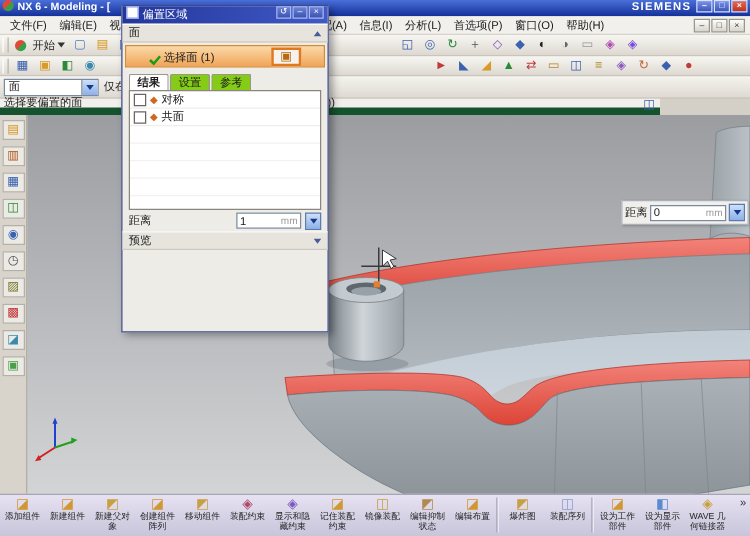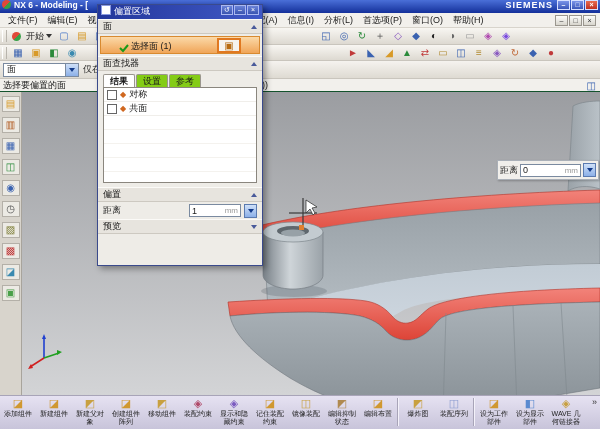--- a/index.html
+++ b/index.html
@@ -34,21 +34,21 @@
   .spacer{flex:1}
   .rspace{width:85px;flex:0 0 auto}
   
   .selbar{left:0;top:61px;width:600px;height:18px;background:linear-gradient(#f5f3ef,#dedad2);
           display:flex;align-items:center;border-bottom:1px solid #c9c5bd;box-sizing:border-box}
   .combo{background:#fff;border:1px solid #7a8aa0;height:14px;display:flex;align-items:center;
          padding-left:3px;box-sizing:border-box}
   .combo .dd{margin-left:auto;width:12px;height:12px;background:linear-gradient(#cfe0f8,#8cb0e8);
              border-left:1px solid #7a8aa0;display:flex;align-items:center;justify-content:center}
   .tri-dn{width:0;height:0;border-left:3px solid transparent;border-right:3px solid transparent;border-top:4px solid #123a8a}
-  .promptbar{left:0;top:79px;width:600px;height:13px;background:#f2f0ec;border-bottom:1px solid #14532d;
+  .promptbar{left:0;top:79px;width:528px;height:13px;background:#f2f0ec;border-bottom:6px solid #14532d;
              display:flex;align-items:center;box-sizing:border-box}
   
   .resourcebar{left:0;top:92px;width:22px;height:303px;background:#d8d4cc;border-right:1px solid #a8a49c;
                display:flex;flex-direction:column;align-items:center;box-sizing:border-box;padding-top:4px}
   .rb-icon{width:18px;height:16px;margin-bottom:5px;background:#eceae4;border:1px solid #b4b0a8;
            font-size:10px;line-height:14px;text-align:center;box-sizing:border-box;flex:0 0 auto}
   
   .canvas{left:22px;top:92px;width:578px;height:303px;background:linear-gradient(#9b9da1,#d3d4d6)}
   .dist-box{left:497px;top:160px;width:102px;height:20px;background:#f1efeb;border:1px solid #aab0b8;
             display:flex;align-items:center;padding:0 2px;box-sizing:border-box;box-shadow:1px 1px 2px rgba(0,0,0,.25)}
@@ -321,24 +321,20 @@
     <span>面</span>
     <span class="chev-up"></span>
   </div>
   <div class="sel-row">
     <svg width="10" height="10" viewBox="0 0 10 10">
       <polyline points="1,5 4,8 9,2" fill="none" stroke="#1a9a1a" stroke-width="2"></polyline>
     </svg>
     <span>选择面 (1)</span>
     <span class="face-btn">▣</span>
   </div>
-  <div class="dlg-group">
-    <span>面查找器</span>
-    <span class="chev-up"></span>
-  </div>
   <div class="tabs">
     <span class="tab active">结果</span>
     <span class="tab">设置</span>
     <span class="tab">参考</span>
   </div>
   <div class="listbox">
     <div class="chk-row">
       <span class="chk"></span>
       <span class="mini" style="color:#d06820">◆</span>
       <span>对称</span>
@@ -346,24 +342,20 @@
     <div class="chk-row">
       <span class="chk"></span>
       <span class="mini" style="color:#d06820">◆</span>
       <span>共面</span>
     </div>
     <div class="chk-row empty"></div>
       <div class="chk-row empty"></div>
     <div class="chk-row empty"></div>
       <div class="chk-row empty"></div>
       <div class="chk-row empty"></div>
-  </div>
-  <div class="dlg-group" style="margin-top:4px">
-    <span>偏置</span>
-    <span class="chev-up"></span>
   </div>
   <div class="fld">
     <span>距离</span>
     <span class="inp">
       <span>1</span>
       <span class="unit">mm</span>
     </span>
     <span class="spin">
         <span class="tri-dn"></span>
       </span>

